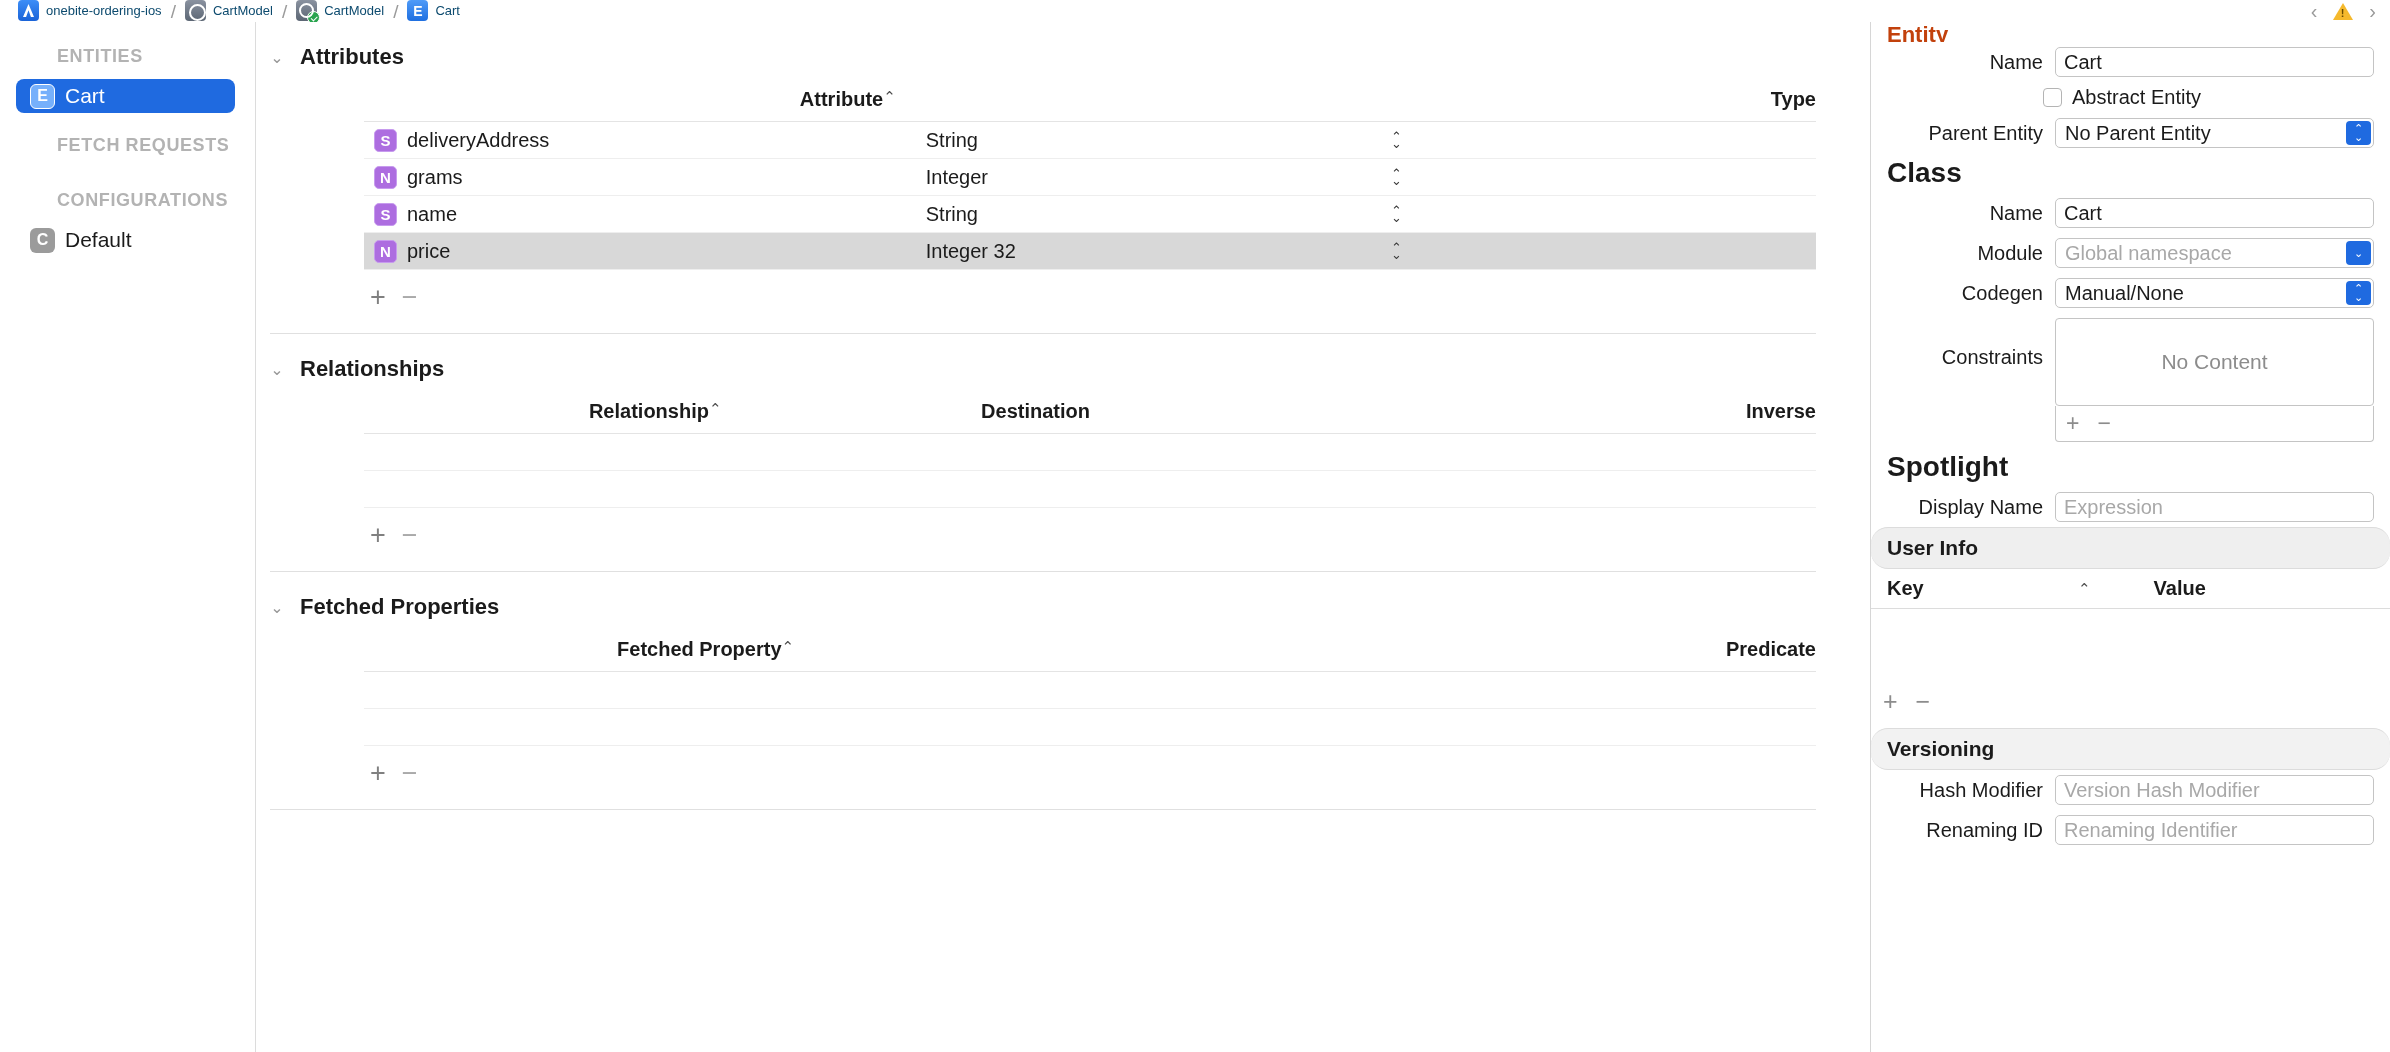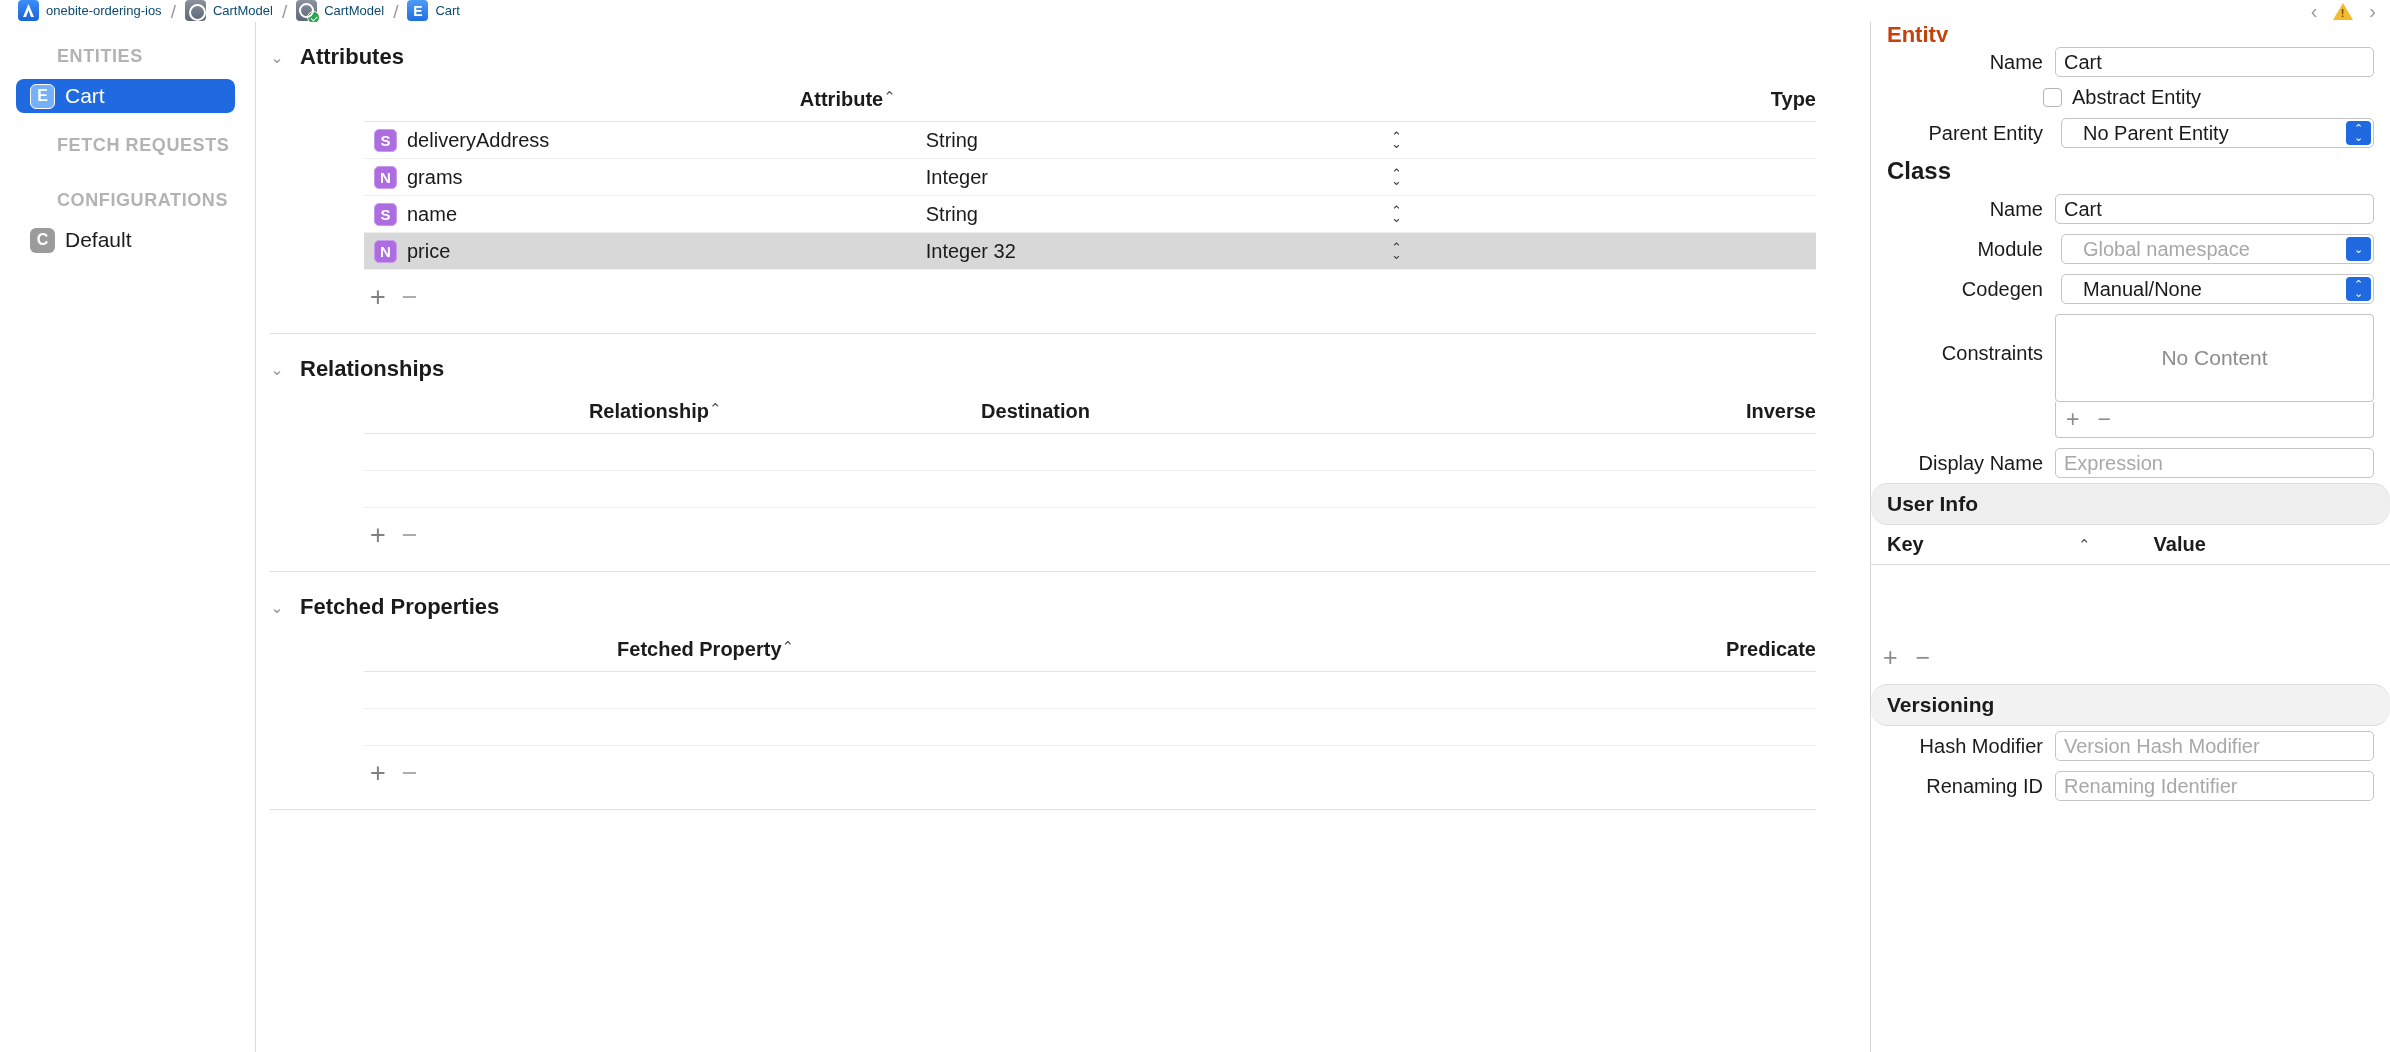--- a/index.html
+++ b/index.html
@@ -145,34 +145,34 @@
   }
   .insp-field {
     flex:1 1 auto; height:30px; border:1px solid #c4c4c4; border-radius:5px;
     background:#ffffff; font-size:20px; color:#1b1b1b;
     display:flex; align-items:center; padding: 0 8px;
   }
   .insp-field.placeholder { color:#a8a8a8; }
   .insp-select {
     flex:1 1 auto; height:30px; border:1px solid #c4c4c4; border-radius:5px;
     background:#ffffff; font-size:20px; color:#1b1b1b;
-    display:flex; align-items:center; padding: 0 21px; position:relative;margin-left:6px;
+    display:flex; align-items:center; padding: 0 9px; position:relative;
   }
   .insp-select.placeholder .sel-text { color:#a8a8a8; }
   .sel-btn {
     position:absolute; right:2px; top:2px; bottom:2px; width:25px;
     background:#1f6ae0; border-radius:4px;
     display:flex; flex-direction:column; align-items:center; justify-content:center;
     color:#fff; font-size:11px; line-height:9px;
   }
   .checkbox-row { display:flex; align-items:center; gap:10px; padding: 4px 16px 4px 172px; }
   .cbox { width:19px;height:19px;border:1px solid #b4b4b4;border-radius:4px;background:#fff;flex:0 0 auto; }
   .cbox-label { font-size:20px; color:#1b1b1b; }
   .insp-subhead {
-    font-size:24px; font-weight:700; color:#1b1b1b; padding: 4px 0 4px 16px;
+    font-size:28px; font-weight:700; color:#1b1b1b; padding: 4px 0 4px 16px;
   }
   .constraints-box {
     flex:1 1 auto; border:1px solid #c4c4c4; border-radius:4px; background:#fff;
     height:88px; display:flex; align-items:center; justify-content:center;
     font-size:21px; color:#8c8c8c;
   }
   .constraints-actions {
     display:flex; gap:18px; align-items:center;
     border:1px solid #c4c4c4; border-top:none; border-radius:0 0 4px 4px;
     padding: 4px 10px; background:#fff; font-size:23px; color:#8c8c8c;
@@ -484,20 +484,21 @@
         <div class="constraints-box">
           <span>No Content</span>
         </div>
         <div class="constraints-actions">
           <span>+</span>
           <span>−</span>
         </div>
       </div>
     </div>
 
+    <div class="insp-subhead">Spotlight</div>
 
     <div class="insp-row">
       <span class="insp-label">Display Name</span>
       <span class="insp-field placeholder">Expression</span>
     </div>
 
     <div class="band">User Info</div>
 
     <div class="ui-table-head">
       <span class="ui-col-key">

